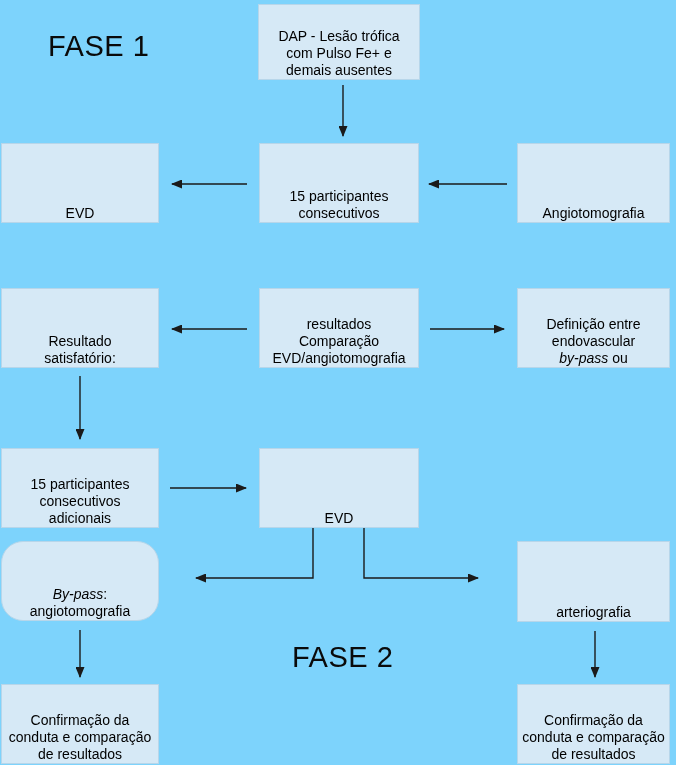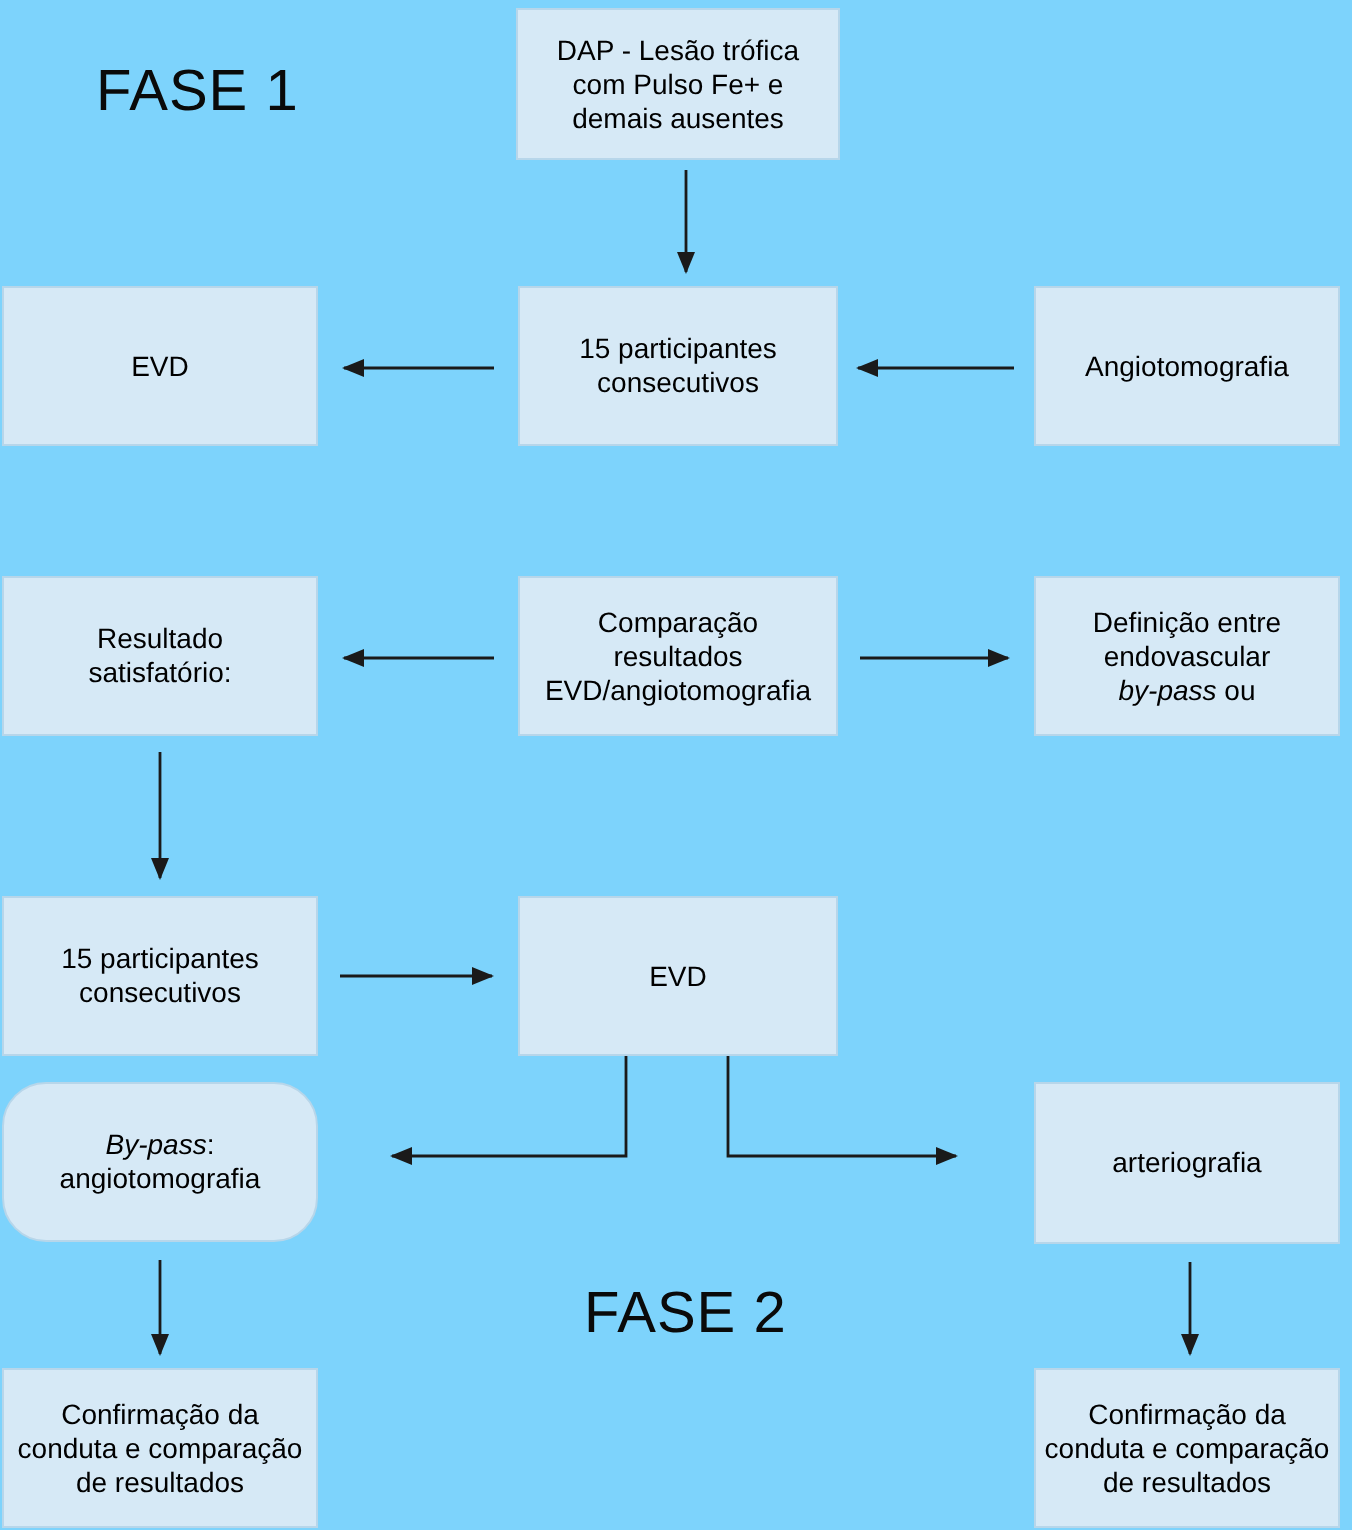--- a/index.html
+++ b/index.html
@@ -11,21 +11,21 @@
     font-family:"Liberation Sans", sans-serif;
     color:#000000;
     overflow:hidden;
   }
   .node{
     position:absolute;
     box-sizing:border-box;
     background:#d6e9f6;
     border:1px solid #b7d6ea;
     display:flex;
-    align-items:center;
+    align-items:flex-end;
     justify-content:center;
     text-align:center;
     font-size:14px;
     line-height:17px;
   }
   .node-text{width:100%;}
   .ln{display:block;}
   .phase-label{
     position:absolute;
     font-size:29px;
@@ -101,38 +101,39 @@
 
   <div class="node" style="left:1px;top:288px;width:158px;height:80px;">
     <div class="node-text">
       <span class="ln">Resultado</span>
       <span class="ln">satisfatório:</span>
     </div>
   </div>
 
   <div class="node" style="left:259px;top:288px;width:160px;height:80px;">
     <div class="node-text">
+      <span class="ln">resultados</span>
       <span class="ln">Comparação</span>
-      <span class="ln">resultados</span>
       <span class="ln">EVD/angiotomografia</span>
     </div>
   </div>
 
   <div class="node" style="left:517px;top:288px;width:153px;height:80px;">
     <div class="node-text">
       <span class="ln">Definição entre</span>
       <span class="ln">endovascular</span>
       <span class="ln"><i>by-pass</i><span> ou</span></span>
     </div>
   </div>
 
   <div class="node" style="left:1px;top:448px;width:158px;height:80px;">
     <div class="node-text">
       <span class="ln">15 participantes</span>
       <span class="ln">consecutivos</span>
+      <span class="ln">adicionais</span>
     </div>
   </div>
 
   <div class="node" style="left:259px;top:448px;width:160px;height:80px;">
     <div class="node-text">
       <span class="ln">EVD</span>
     </div>
   </div>
 
   <div class="node" style="left:1px;top:541px;width:158px;height:80px;border-radius:22px;">

